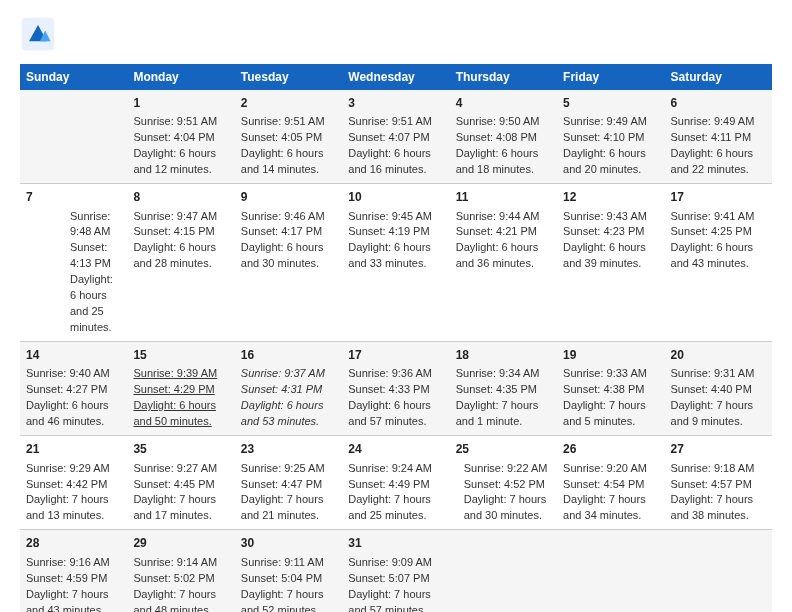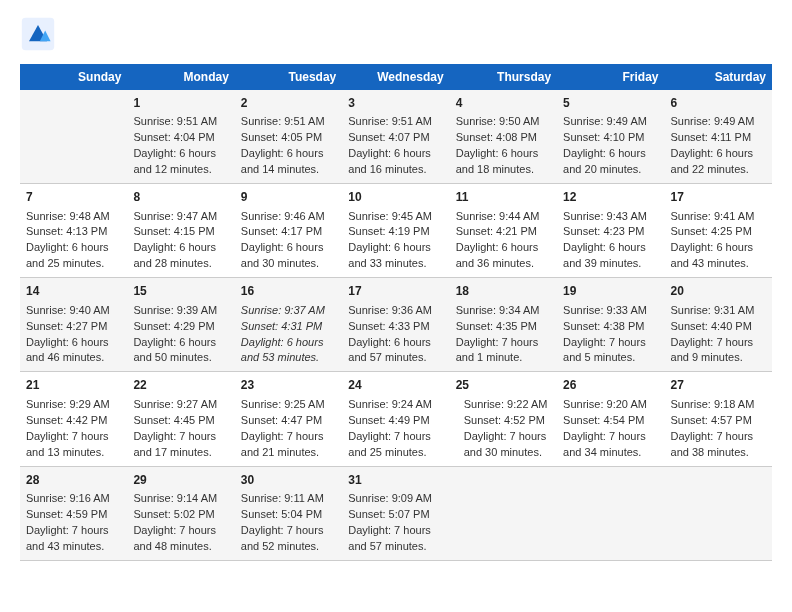--- a/index.html
+++ b/index.html
@@ -52,21 +52,21 @@
       width: 100%;
       border-collapse: collapse;
       font-size: 11px;
     }
     thead tr {
       background-color: #1565c0;
       color: #fff;
     }
     thead th {
       padding: 6px 6px;
-      text-align: right;
+      text-align: left;
       font-size: 12px;
       font-weight: bold;
       width: 14.28%;
     }
     tbody tr {
       border-bottom: 1px solid #ccc;
       vertical-align: top;
     }
     tbody tr:nth-child(odd) {
       background-color: #f5f5f5;
@@ -168,21 +168,21 @@
             <span class="day-num">6</span>
             <div class="day-info" style="white-space: pre-line;">Sunrise: 9:49 AM
 Sunset: 4:11 PM
 Daylight: 6 hours
 and 22 minutes.</div>
           </td>
         </tr>
         <tr>
           <td>
             <span class="day-num">7</span>
-            <div class="day-info" style="white-space: pre-line;">Sunrise: 9:48 AM
+            <div class="day-info" style="white-space: pre-line; margin-left: 44px;">Sunrise: 9:48 AM
 Sunset: 4:13 PM
 Daylight: 6 hours
 and 25 minutes.</div>
           </td>
           <td>
             <span class="day-num">8</span>
             <div class="day-info" style="white-space: pre-line;">Sunrise: 9:47 AM
 Sunset: 4:15 PM
 Daylight: 6 hours
 and 28 minutes.</div>
@@ -226,21 +226,21 @@
         <tr>
           <td>
             <span class="day-num">14</span>
             <div class="day-info" style="white-space: pre-line;">Sunrise: 9:40 AM
 Sunset: 4:27 PM
 Daylight: 6 hours
 and 46 minutes.</div>
           </td>
           <td>
             <span class="day-num">15</span>
-            <div class="day-info" style="white-space: pre-line;">Sunrise: 9:39 AM
+            <div class="day-info" style="white-space: pre-line; text-decoration: underline;">Sunrise: 9:39 AM
 Sunset: 4:29 PM
 Daylight: 6 hours
 and 50 minutes.</div>
           </td>
           <td>
             <span class="day-num">16</span>
             <div class="day-info" style="white-space: pre-line; font-style: italic;">Sunrise: 9:37 AM
 Sunset: 4:31 PM
 Daylight: 6 hours
 and 53 minutes.</div>
@@ -276,21 +276,21 @@
         </tr>
         <tr>
           <td>
             <span class="day-num">21</span>
             <div class="day-info" style="white-space: pre-line;">Sunrise: 9:29 AM
 Sunset: 4:42 PM
 Daylight: 7 hours
 and 13 minutes.</div>
           </td>
           <td>
-            <span class="day-num">22</span>
+            <span class="day-num">35</span>
             <div class="day-info" style="white-space: pre-line;">Sunrise: 9:27 AM
 Sunset: 4:45 PM
 Daylight: 7 hours
 and 17 minutes.</div>
           </td>
           <td>
             <span class="day-num">23</span>
             <div class="day-info" style="white-space: pre-line;">Sunrise: 9:25 AM
 Sunset: 4:47 PM
 Daylight: 7 hours

